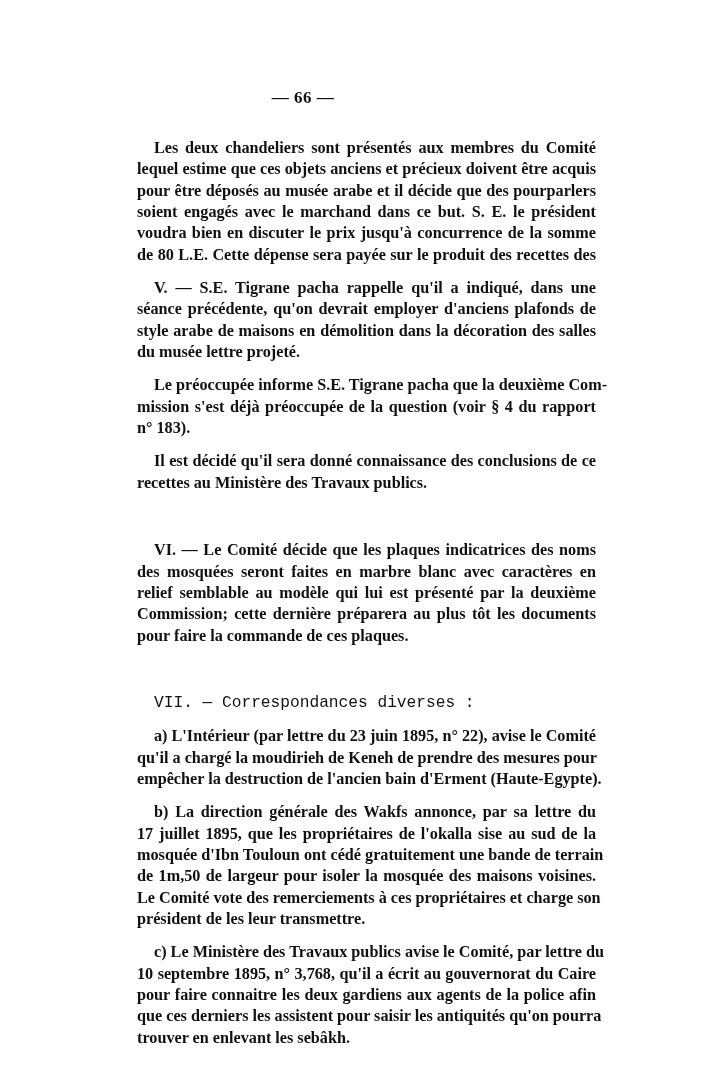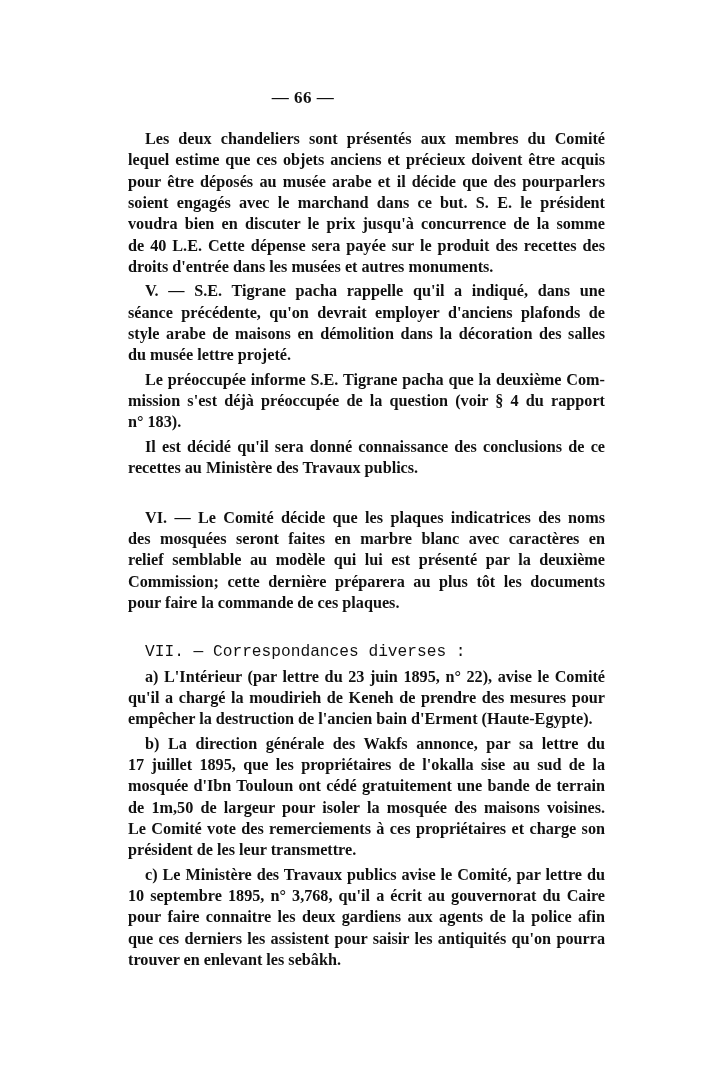--- a/index.html
+++ b/index.html
@@ -25,21 +25,21 @@
       font-weight: bold;
       letter-spacing: 0.5px;
     }
     .text-block {
       position: absolute;
       top: 126px;
       left: 125px;
       width: 483px;
     }
     .para {
-      margin: 3px;
+      margin: 12px;
     }
     .line {
       display: block;
       height: 21.35px;
       line-height: 21.35px;
       font-size: 16.2px;
       white-space: nowrap;
       text-align: justify;
       text-align-last: justify;
       font-weight: 600;
@@ -58,22 +58,21 @@
 <div class="page-number">— 66 —</div>
 
 <div class="text-block">
 
   <div class="para">
     <span class="line indent">Les deux chandeliers sont présentés aux membres du Comité</span>
     <span class="line">lequel estime que ces objets anciens et précieux doivent être acquis</span>
     <span class="line">pour être déposés au musée arabe et il décide que des pourparlers</span>
     <span class="line">soient engagés avec le marchand dans ce but. S. E. le président</span>
     <span class="line">voudra bien en discuter le prix jusqu'à concurrence de la somme</span>
-    <span class="line">de 40 L.E. Cette dépense sera payée sur le produit des recettes des</span>
-    <span class="line last">droits d'entrée dans les musées et autres monuments.</span>
+    <span class="line">de 80 L.E. Cette dépense sera payée sur le produit des recettes des</span>
   </div>
 
   <div class="para">
     <span class="line indent">V. — S.E. Tigrane pacha rappelle qu'il a indiqué, dans une</span>
     <span class="line">séance précédente, qu'on devrait employer d'anciens plafonds de</span>
     <span class="line">style arabe de maisons en démolition dans la décoration des salles</span>
     <span class="line last">du musée lettre projeté.</span>
   </div>
 
   <div class="para">

